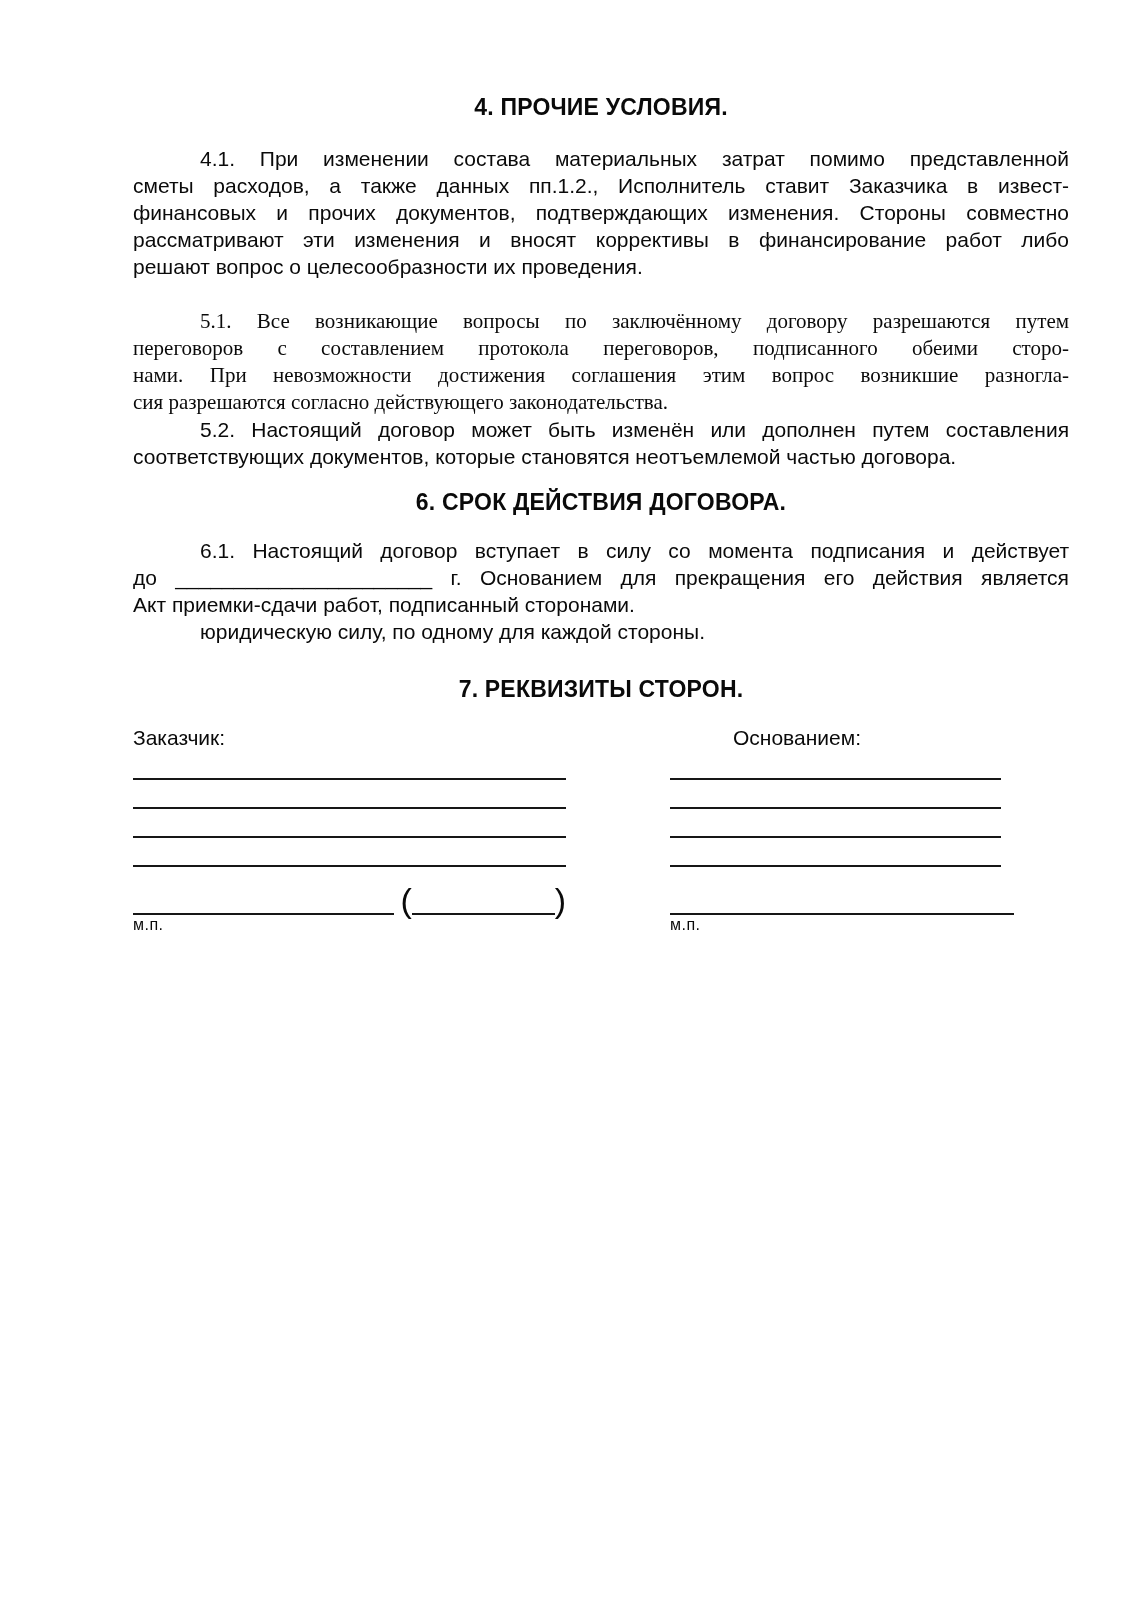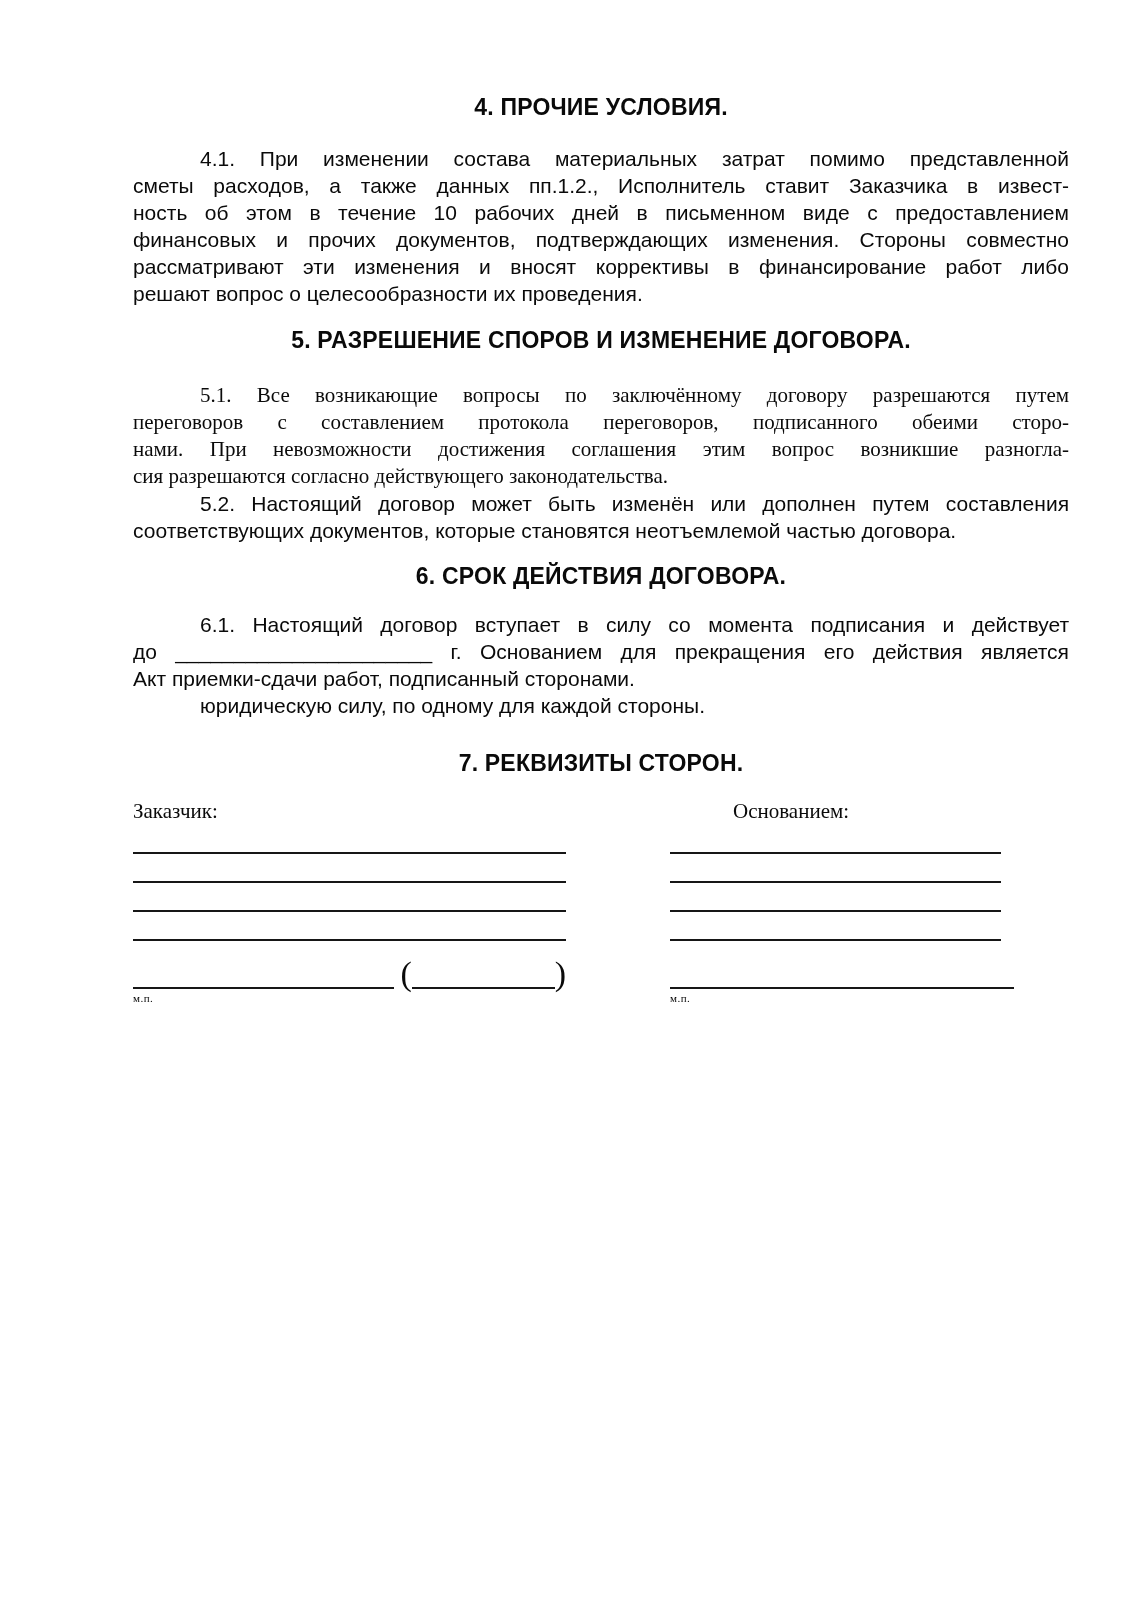--- a/index.html
+++ b/index.html
@@ -43,21 +43,20 @@
   .p52 { margin-top: 0; }
   .h6  { margin-top: 19px; }
   .p61 { margin-top: 21px; }
   .p62 { margin-top: 0; }
   .h7  { margin-top: 31px; }
 
   .parties {
     margin-top: 21px;
     display: flex;
     align-items: flex-start;
-    font-family: Liberation Serif, serif;
   }
   .party-left  { width: 433px; }
   .party-right { width: 344px; margin-left: 104px; }
   .party-label { line-height: 27px; }
   .party-right .party-label { padding-left: 63px; }
 
   .blanks { margin-top: 0; }
   .blank {
     height: 27px;
     border-bottom: 2px solid #161616;
@@ -78,42 +77,40 @@
   .seg-a { width: 267px; margin-right: 6px; }
   .seg-b { width: 146px; }
   .seg-r { width: 344px; }
   .paren {
     font-size: 34px;
     line-height: 30px;
     font-weight: 400;
   }
   .mp {
     margin-top: 2px;
-    font-size: 11px;
+    font-size: 16px;
     line-height: 15px;
     letter-spacing: 0.5px;
   }
 </style>
 </head>
 <body>
 
 <main class="page">
 
   <h2 class="h h4">4. ПРОЧИЕ УСЛОВИЯ.</h2>
 
   <div class="para p41">
       <div class="pline">4.1. При изменении состава материальных затрат помимо представленной</div>
       <div class="pline">сметы расходов, а также данных пп.1.2., Исполнитель ставит Заказчика в извест-</div>
-      <div class="pline">ность об этом в течение 10 рабочих дней в письменном виде с предоставлением</div>
       <div class="pline">финансовых и прочих документов, подтверждающих изменения. Стороны совместно</div>
       <div class="pline">рассматривают эти изменения и вносят коррективы в финансирование работ либо</div>
       <div class="pline pline-last">решают вопрос о целесообразности их проведения.</div>
     </div>
 
-  <h2 class="h h5">5. РАЗРЕШЕНИЕ СПОРОВ И ИЗМЕНЕНИЕ ДОГОВОРА.</h2>
 
   <div class="para p51">
       <div class="pline">5.1. Все возникающие вопросы по заключённому договору разрешаются путем</div>
       <div class="pline">переговоров с составлением протокола переговоров, подписанного обеими сторо-</div>
       <div class="pline">нами. При невозможности достижения соглашения этим вопрос возникшие разногла-</div>
       <div class="pline pline-last">сия разрешаются согласно действующего законодательства.</div>
     </div>
   <div class="para p52">
       <div class="pline">5.2. Настоящий договор может быть изменён или дополнен путем составления</div>
       <div class="pline pline-last">соответствующих документов, которые становятся неотъемлемой частью договора.</div>

